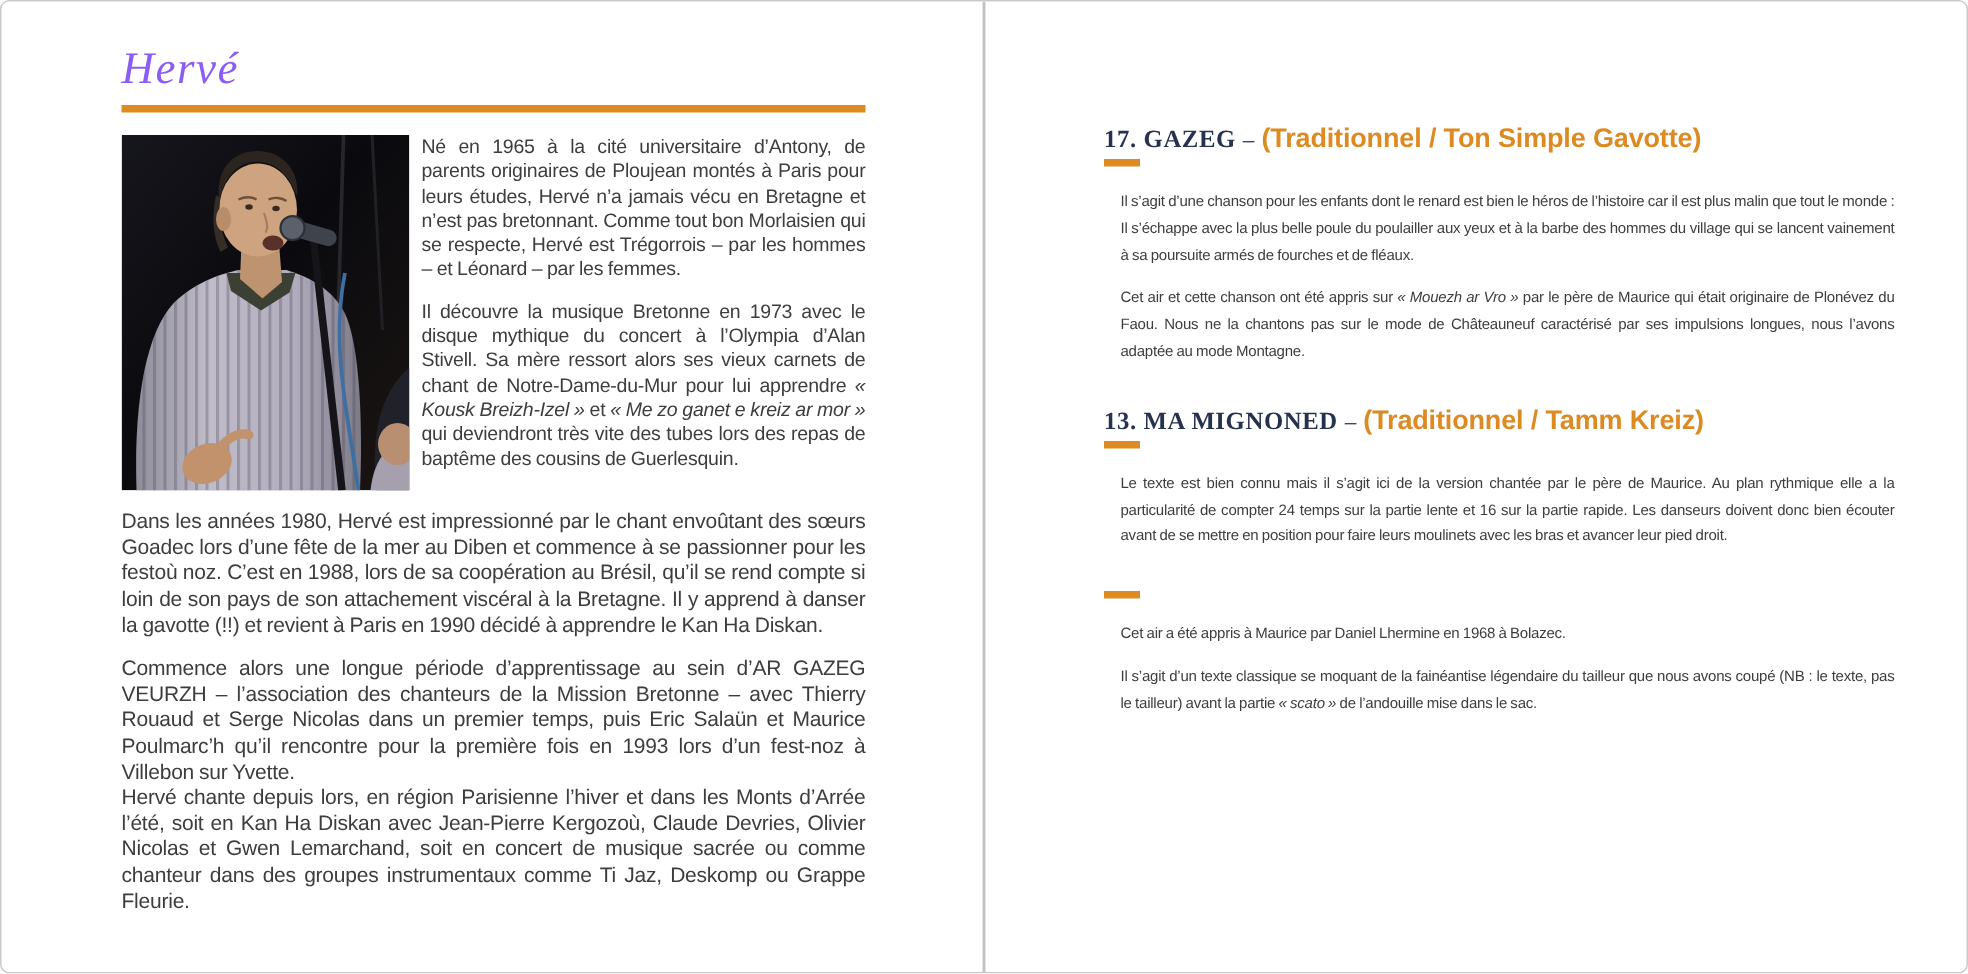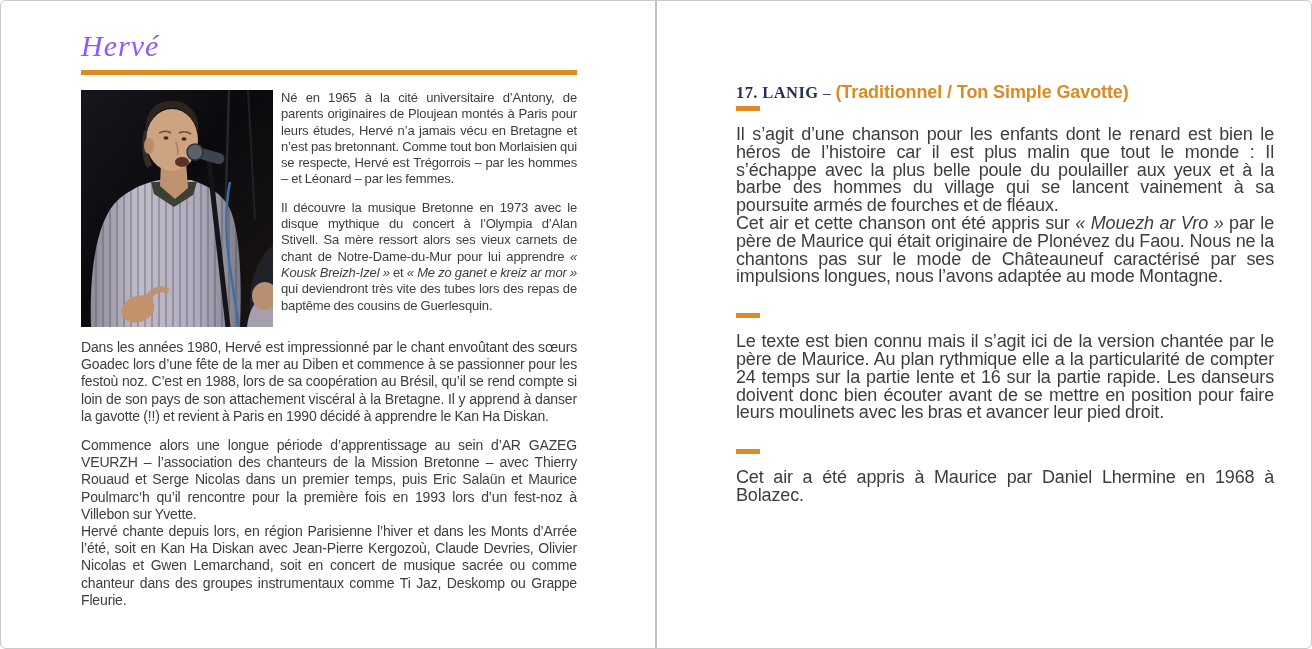--- a/index.html
+++ b/index.html
@@ -93,22 +93,22 @@
     font-weight: bold;
     color: var(--accent);
     letter-spacing: -0.1px;
   }
   .tick {
     width: 24px; height: 5px;
     background: var(--accent);
     margin: 3px 0 15px 0;
   }
   .sec-p {
-    margin: 0;
-    font-size: 18px;
+    margin: 11px;
+    font-size: 10px;
     line-height: 17.8px;
     text-align: justify;
     letter-spacing: -0.15px;
     word-spacing: -0.4px;
   }
 </style>
 </head>
 <body>
 
 <div class="spread">
@@ -178,40 +178,47 @@
     </div>
   </div>
 
   <div class="fold"></div>
 
   <div class="page-right">
     <div id="sections-host">
   <div class="section">
     <div class="sec-head">
       <span>17.</span>
-      <span>LANIG</span>
+      <span>GAZEG</span>
       <span class="sep"> – </span>
       <span class="subtitle">(Traditionnel / Ton Simple Gavotte)</span>
     </div>
     <div class="tick"></div>
     <div>
             <p class="sec-p">Il s’agit d’une chanson pour les enfants dont le renard est bien le héros de l’histoire car il est plus malin que tout le monde : Il s’échappe avec la plus belle poule du poulailler aux yeux et à la barbe des hommes du village qui se lancent vainement à sa poursuite armés de fourches et de fléaux.</p>
             <p class="sec-p">Cet air et cette chanson ont été appris sur <i>« Mouezh ar Vro »</i> par le père de Maurice qui était originaire de Plonévez du Faou. Nous ne la chantons pas sur le mode de Châteauneuf caractérisé par ses impulsions longues, nous l’avons adaptée au mode Montagne.</p>
           </div>
   </div>
 
   <div class="section">
+    <div class="sec-head">
+      <span>13.</span>
+      <span>MA MIGNONED</span>
+      <span class="sep"> – </span>
+      <span class="subtitle">(Traditionnel / Tamm Kreiz)</span>
+    </div>
     <div class="tick"></div>
     <div>
             <p class="sec-p">Le texte est bien connu mais il s’agit ici de la version chantée par le père de Maurice. Au plan rythmique elle a la particularité de compter 24 temps sur la partie lente et 16 sur la partie rapide. Les danseurs doivent donc bien écouter avant de se mettre en position pour faire leurs moulinets avec les bras et avancer leur pied droit.</p>
           </div>
   </div>
 
   <div class="section">
     <div class="tick"></div>
     <div>
             <p class="sec-p">Cet air a été appris à Maurice par Daniel Lhermine en 1968 à Bolazec.</p>
+            <p class="sec-p">Il s’agit d’un texte classique se moquant de la fainéantise légendaire du tailleur que nous avons coupé (NB : le texte, pas le tailleur) avant la partie <i>« scato »</i> de l’andouille mise dans le sac.</p>
           </div>
   </div>
 </div>
   </div>
 
 </div>
 
 </body></html>

